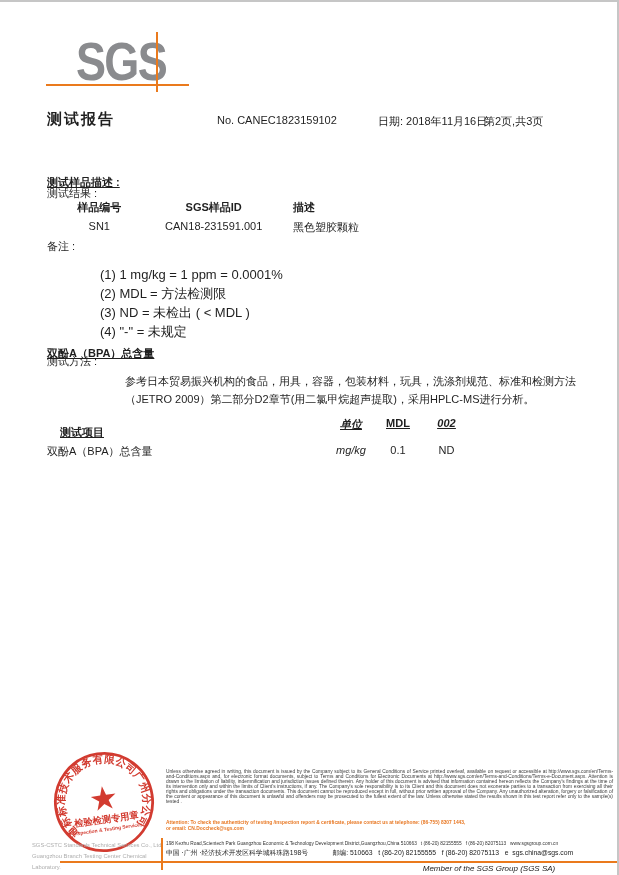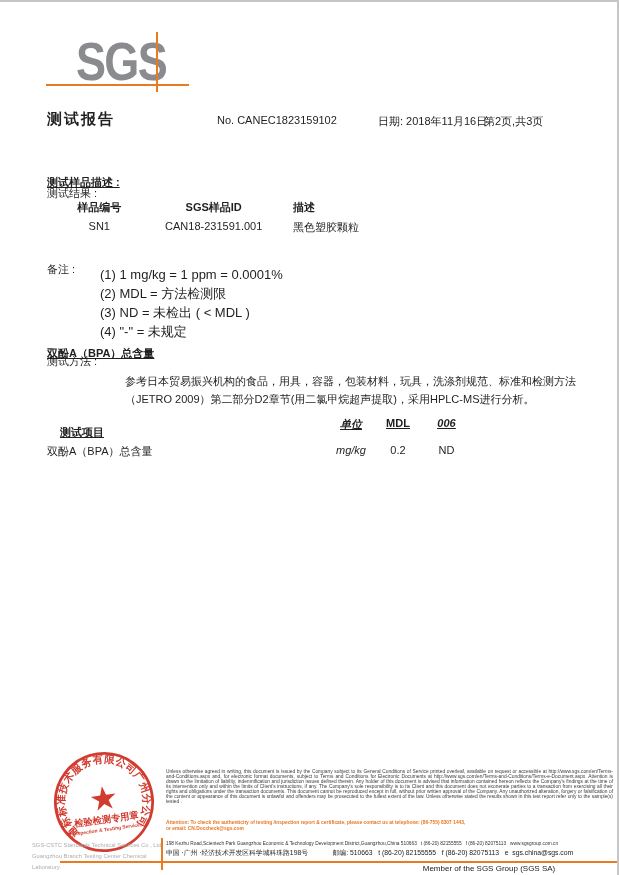--- a/index.html
+++ b/index.html
@@ -25,21 +25,21 @@
   .body-txt{font-size:11px;}
   .lbl-results{left:47px;top:143px;margin-top:41px;}
   .lbl-sampledesc{left:47px;top:173px;text-decoration:underline;font-weight:700;}
   .sample-table{left:52px;top:198px;width:420px;font-size:11px;}
   .sample-table .row{display:flex;}
   .sample-table .c1{width:95px;text-align:center;}
   .sample-table .c2{width:135px;text-align:center;}
   .sample-table .c3{width:180px;text-align:left;padding-left:12px;}
   .sample-table .hrow{font-weight:700;}
   .sample-table .drow{margin-top:5px;}
-  .lbl-notes{left:47px;top:260px;}
+  .lbl-notes{left:47px;top:237px;}
   .notes-block{left:100px;top:263px;font-size:13px;line-height:19px;}
   .bpa-heading{left:47px;top:344px;font-size:11px;font-weight:700;text-decoration:underline;}
   .lbl-method{left:47px;top:352px;}
   .method-text{left:125px;top:371px;width:462px;font-size:11px;line-height:17.5px;}
   
   .result-table{left:47px;top:415px;width:470px;font-size:11px;}
   .result-table .row{display:flex;}
   .result-table .ci{width:278px;text-align:left;}
   .result-table .cu{width:52px;text-align:center;font-style:italic;}
   .result-table .cm{width:42px;text-align:center;}
@@ -53,21 +53,21 @@
   .company-lines{left:32px;top:838px;width:134px;font-size:5.8px;line-height:11px;
     color:#aeaeae;}
   .footer-divider{left:161px;top:836px;width:2px;height:32px;background:#ea7a1d;}
   .disclaimer{left:166px;top:768px;width:447px;font-size:4.85px;line-height:4.95px;
     color:#3c3c3c;text-align:justify;}
   .attention{left:166px;top:818px;width:447px;font-size:4.9px;line-height:5.8px;
     color:#e87722;font-weight:700;}
   .addr-en{left:166px;top:839px;width:450px;font-size:4.8px;color:#333;white-space:pre;}
   .addr-cn{left:166px;top:846px;width:450px;font-size:6.8px;color:#222;white-space:pre;}
   .footer-hline{left:60px;top:859px;width:557px;height:2px;background:#ea7a1d;}
-  .member-text{left:403px;top:862px;width:172px;text-align:center;font-size:8px;color:#222;}
+  .member-text{left:403px;top:862px;width:172px;text-align:center;font-size:8px;color:#222;font-style:italic;}
 </style>
 </head>
 <body>
 
 <div class="page">
 
   <div class="abs logo-text">SGS</div>
   <div class="abs logo-hline"></div>
   <div class="abs logo-vline"></div>
 
@@ -102,26 +102,26 @@
 
   <div class="abs bpa-heading">双酚A（BPA）总含量</div>
   <div class="abs body-txt lbl-method">测试方法 :</div>
   <div class="abs method-text">参考日本贸易振兴机构的食品，用具，容器，包装材料，玩具，洗涤剂规范、标准和检测方法（JETRO 2009）第二部分D2章节(用二氯甲烷超声提取)，采用HPLC-MS进行分析。</div>
 
   <div class="abs result-table">
     <div class="row hrow">
       <span class="ci"><span>测试项目</span></span>
       <span class="cu"><span>单位</span></span>
       <span class="cm"><span>MDL</span></span>
-      <span class="cs"><span>006</span></span>
+      <span class="cs"><span>002</span></span>
     </div>
     <div class="row drow">
       <span class="ci">双酚A（BPA）总含量</span>
       <span class="cu">mg/kg</span>
-      <span class="cm">0.2</span>
+      <span class="cm">0.1</span>
       <span class="cs">ND</span>
     </div>
   </div>
 
   <svg class="abs stamp" viewBox="0 0 100 100">
     <circle cx="50" cy="50" r="45" fill="none" stroke="#cf2b1f" stroke-width="2.6"></circle>
     <defs>
       <path id="ringPath" d="M 24.2,75.8 A 36.5,36.5 0 1 1 75.8,75.8"></path>
     </defs>
     <text fill="#cf2b1f" font-size="9.6" font-weight="700" letter-spacing="0.4">

